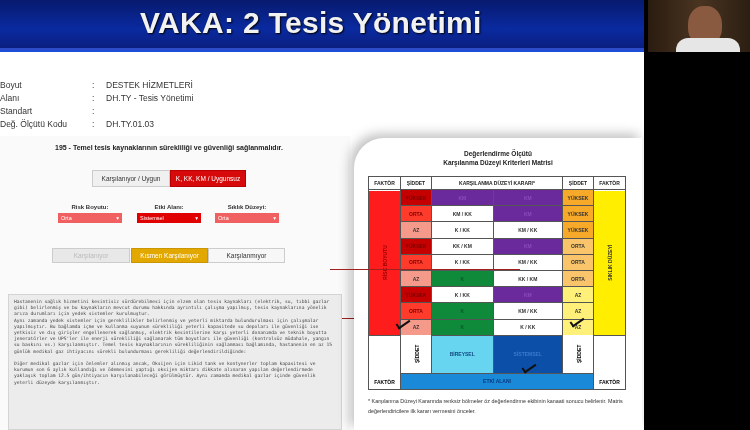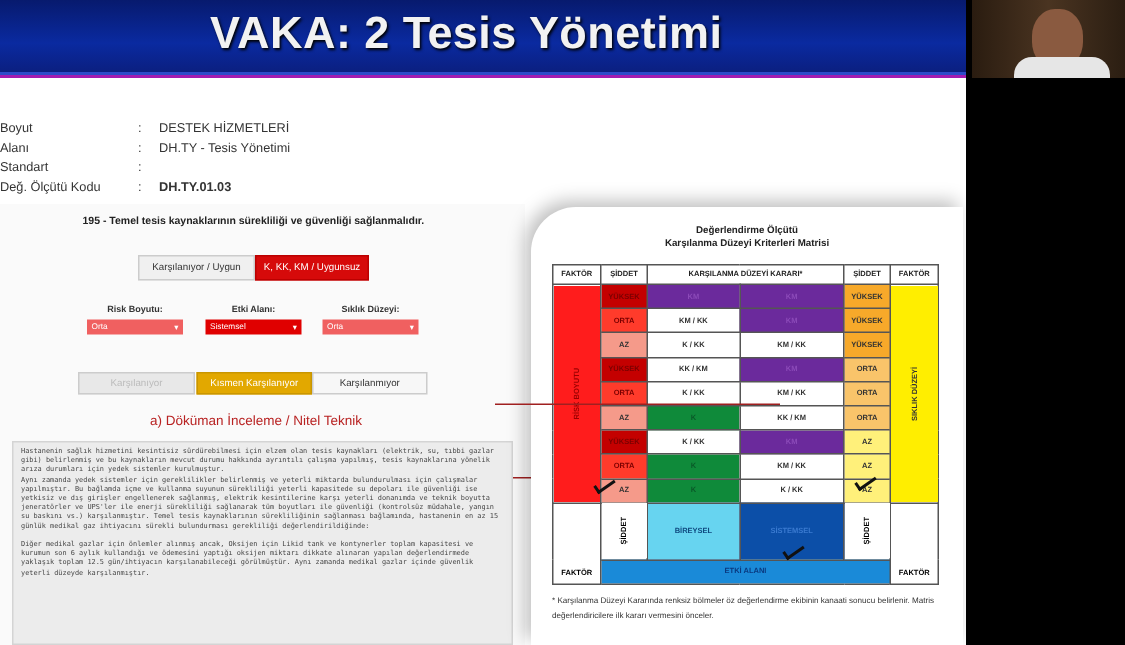--- a/index.html
+++ b/index.html
@@ -1,29 +1,29 @@
 <!DOCTYPE html>
 <html><head>
 <meta charset="utf-8">
 <style>
 *{box-sizing:border-box;margin:0;padding:0}
 body{width:750px;height:430px;background:#000;font-family:"Liberation Sans",sans-serif;position:relative;overflow:hidden}
-.slide{position:absolute;left:0;top:0;width:644px;height:430px;background:#a21caf}
+.slide{position:absolute;left:0;top:0;width:644px;height:430px;background:#1d4ed8}
 .banner{position:absolute;left:0;top:0;width:644px;height:50px;background:linear-gradient(#071a6e,#0a2aa0 60%,#0b1f80);border-bottom:2px solid #2c4bc8}
 .banner h1{position:absolute;left:140px;top:6px;color:#f2f2f2;font-size:30px;font-weight:bold;letter-spacing:0.3px;text-shadow:1px 1px 2px #000}
 .cam{position:absolute;left:648px;top:0;width:102px;height:52px;background:linear-gradient(90deg,#2a1c10,#4a3421 50%,#2b1e12)}
 .cam .face{position:absolute;left:40px;top:6px;width:34px;height:40px;border-radius:45%;background:#8a5a40}
 .cam .shirt{position:absolute;left:28px;top:38px;width:64px;height:14px;border-radius:12px 12px 0 0;background:#e6e6e6}
 .page{position:absolute;left:0;top:52px;width:644px;height:378px;background:#fff}
 .ptitle{position:absolute;left:255px;top:5px;font-size:13px;color:#222}
 .meta{position:absolute;left:0;top:26px;font-size:8.5px;color:#333}
 .meta .row{display:flex;height:13px;align-items:center}
 .meta .k{width:92px;padding-left:0}
 .meta .c{width:14px}
-.meta .v.bold{font-weight:bold}
+.meta .v.bold{font-weight:normal}
 .leftpanel{position:absolute;left:0;top:84px;width:350px;height:294px;background:#fafafa}
 .lp-title{position:absolute;left:55px;top:8px;font-size:7px;font-weight:bold;color:#222}
 .btn{position:absolute;font-size:6.5px;display:flex;align-items:center;justify-content:center;border:1px solid #ccc}
 .b-uygun{left:92px;top:34px;width:78px;height:17px;background:#f0f0f0;color:#333}
 .b-uygunsuz{left:170px;top:34px;width:76px;height:17px;background:#d60a0a;color:#fff;border-color:#b00}
 .sel-lbl{position:absolute;font-size:6px;font-weight:bold;color:#333;text-align:center;width:64px}
 .sel{position:absolute;width:64px;height:10px;font-size:5.5px;color:#fff;padding-left:3px;display:flex;align-items:center;justify-content:space-between;padding-right:3px}
 .b-k{left:52px;top:112px;width:78px;height:15px;background:#e8e8e8;color:#bbb}
 .b-kk{left:131px;top:112px;width:77px;height:15px;background:#e2a800;color:#fff;border-color:#c99600}
 .b-kl{left:208px;top:112px;width:77px;height:15px;background:#f7f7f7;color:#333}
@@ -103,21 +103,20 @@
       <div class="sel" style="left:215px;top:77px;background:#f06060">
           <span>Orta</span>
           <span>▾</span>
         </div>
 
       <div class="btn b-k">Karşılanıyor</div>
       <div class="btn b-kk">Kısmen Karşılanıyor</div>
       <div class="btn b-kl">Karşılanmıyor</div>
       <div class="redline" style="width:200px"></div>
 
-      <div class="subhead">a) Döküman İnceleme / Nitel Teknik</div>
       <div class="textarea">Hastanenin sağlık hizmetini kesintisiz sürdürebilmesi için elzem olan tesis kaynakları (elektrik, su, tıbbi gazlar gibi) belirlenmiş ve bu kaynakların mevcut durumu hakkında ayrıntılı çalışma yapılmış, tesis kaynaklarına yönelik arıza durumları için yedek sistemler kurulmuştur.
 Aynı zamanda yedek sistemler için gereklilikler belirlenmiş ve yeterli miktarda bulundurulması için çalışmalar yapılmıştır. Bu bağlamda içme ve kullanma suyunun sürekliliği yeterli kapasitede su depoları ile güvenliği ise yetkisiz ve dış girişler engellenerek sağlanmış, elektrik kesintilerine karşı yeterli donanımda ve teknik boyutta jeneratörler ve UPS'ler ile enerji sürekliliği sağlanarak tüm boyutları ile güvenliği (kontrolsüz müdahale, yangın su baskını vs.) karşılanmıştır. Temel tesis kaynaklarının sürekliliğinin sağlanması bağlamında, hastanenin en az 15 günlük medikal gaz ihtiyacını sürekli bulundurması gerekliliği değerlendirildiğinde:
 
 Diğer medikal gazlar için önlemler alınmış ancak, Oksijen için Likid tank ve kontynerler toplam kapasitesi ve kurumun son 6 aylık kullandığı ve ödemesini yaptığı oksijen miktarı dikkate alınaran yapılan değerlendirmede yaklaşık toplam 12.5 gün/ihtiyacın karşılanabileceği görülmüştür. Aynı zamanda medikal gazlar içinde güvenlik yeterli düzeyde karşılanmıştır.</div>
     </div>
 
     <div class="matrixcard" style="top:86px">
       <div class="mtitle" style="top:12px">Değerlendirme Ölçütü</div>
       <div class="mtitle" style="top:21px">Karşılanma Düzeyi Kriterleri Matrisi</div>
       <table class="mx">

